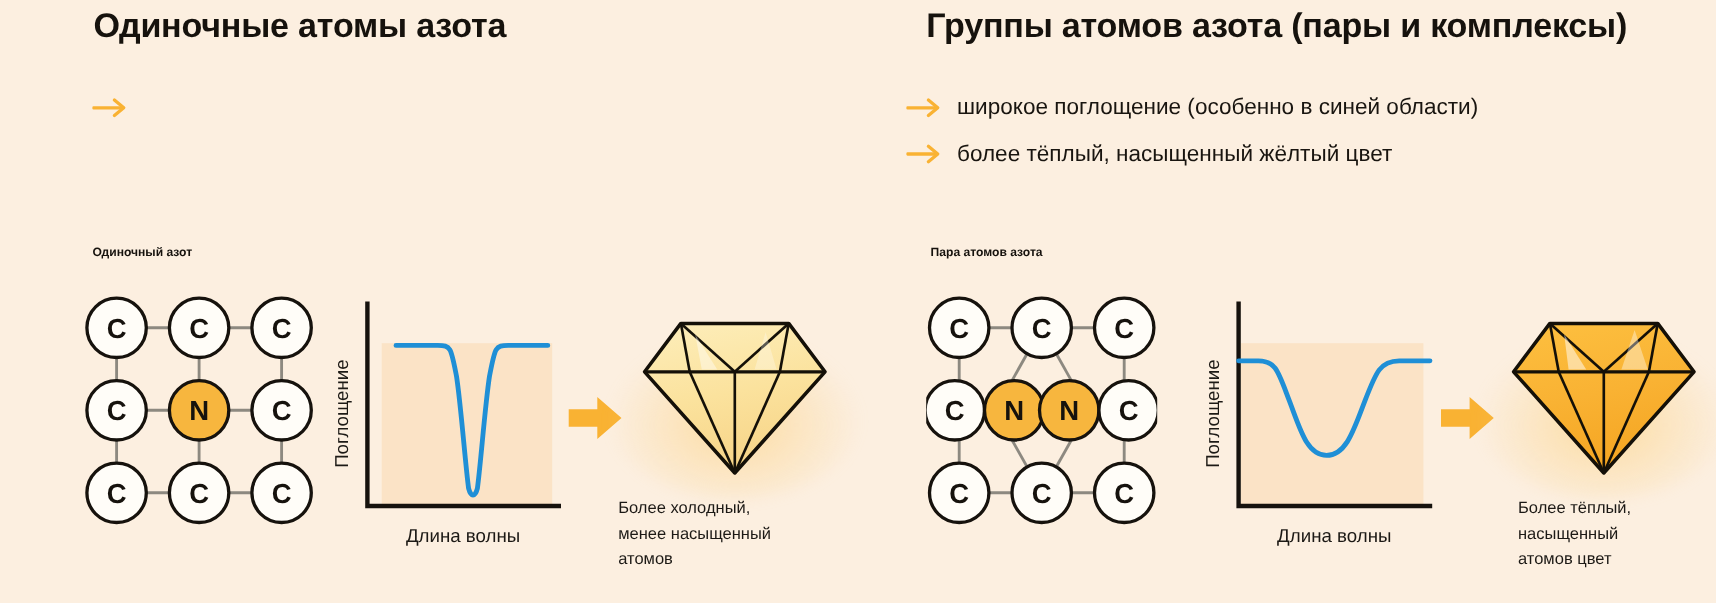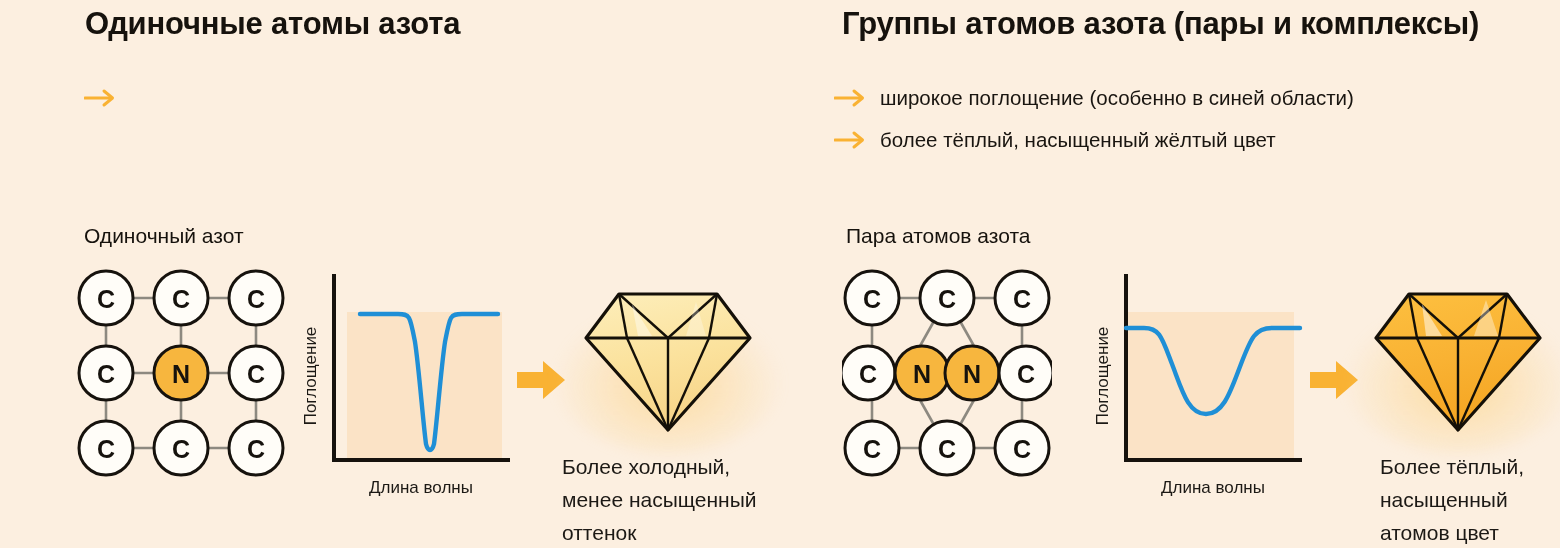--- a/index.html
+++ b/index.html
@@ -41,21 +41,21 @@
   }
   .column.left .col-title  { left: 85px; }
   .column.right .col-title { left: 62px; }
 
   
   .bullets {
     position: absolute;
     top: 80px;
   }
   .column.left .bullets  { left: 84px; }
-  .column.right .bullets { left: 54px; }
+  .column.right .bullets { left: 44px; }
 
   .bullet {
     display: flex;
     align-items: center;
     height: 36px;
     margin-bottom: 6px;
   }
   .bullet-arrow {
     width: 34px;
     height: 22px;
@@ -67,22 +67,22 @@
     font-size: 20.5px;
     color: #191510;
     white-space: nowrap;
     line-height: 1;
   }
 
   
   .sub-title {
     position: absolute;
     top: 224px;
-    font-size: 21px;
-    font-weight: normal;
+    font-size: 11px;
+    font-weight: bold;
     color: #16120d;
     white-space: nowrap;
   }
   .column.left .sub-title  { left: 84px; }
   .column.right .sub-title { left: 846px; }
   .column.right .sub-title { left: 66px; }
 
   
   .lattice {
     position: absolute;
@@ -168,21 +168,21 @@
                 rgba(252,210,130,0.30) 38%,
                 rgba(252,215,150,0.0) 72%);
     filter: blur(6px);
   }
   .gem svg { position: relative; display: block; }
 
   
   .gem-caption {
     position: absolute;
     top: 450px;
-    font-size: 21px;
+    font-size: 15px;
     line-height: 1.58;
     color: #1c1915;
   }
   .column.left .gem-caption  { left: 562px; }
   .column.right .gem-caption { left: 600px; }
   .gem-caption div { white-space: nowrap; }
 </style>
 </head>
 <body>
 
@@ -307,21 +307,21 @@
         <line x1="90" y1="52" x2="90" y2="144" stroke="#141008" stroke-width="2.4"></line>
 
         <path d="M54 18 L74 50 L60 50 Z" fill="#ffffff" opacity="0.42"></path>
         <path d="M118 16 L128 50 L108 50 Z" fill="#ffffff" opacity="0.30"></path>
       </svg>
     </div>
 
     <div class="gem-caption">
       <div>Более холодный,</div>
       <div>менее насыщенный</div>
-      <div>оттенок</div>
+      <div>атомов</div>
     </div>
   </div>
 
   <div class="column right">
 
     <div class="col-title">Группы атомов азота (пары и комплексы)</div>
 
     <div class="bullets">
       <div class="bullet">
         <svg class="bullet-arrow" viewBox="0 0 34 22">

